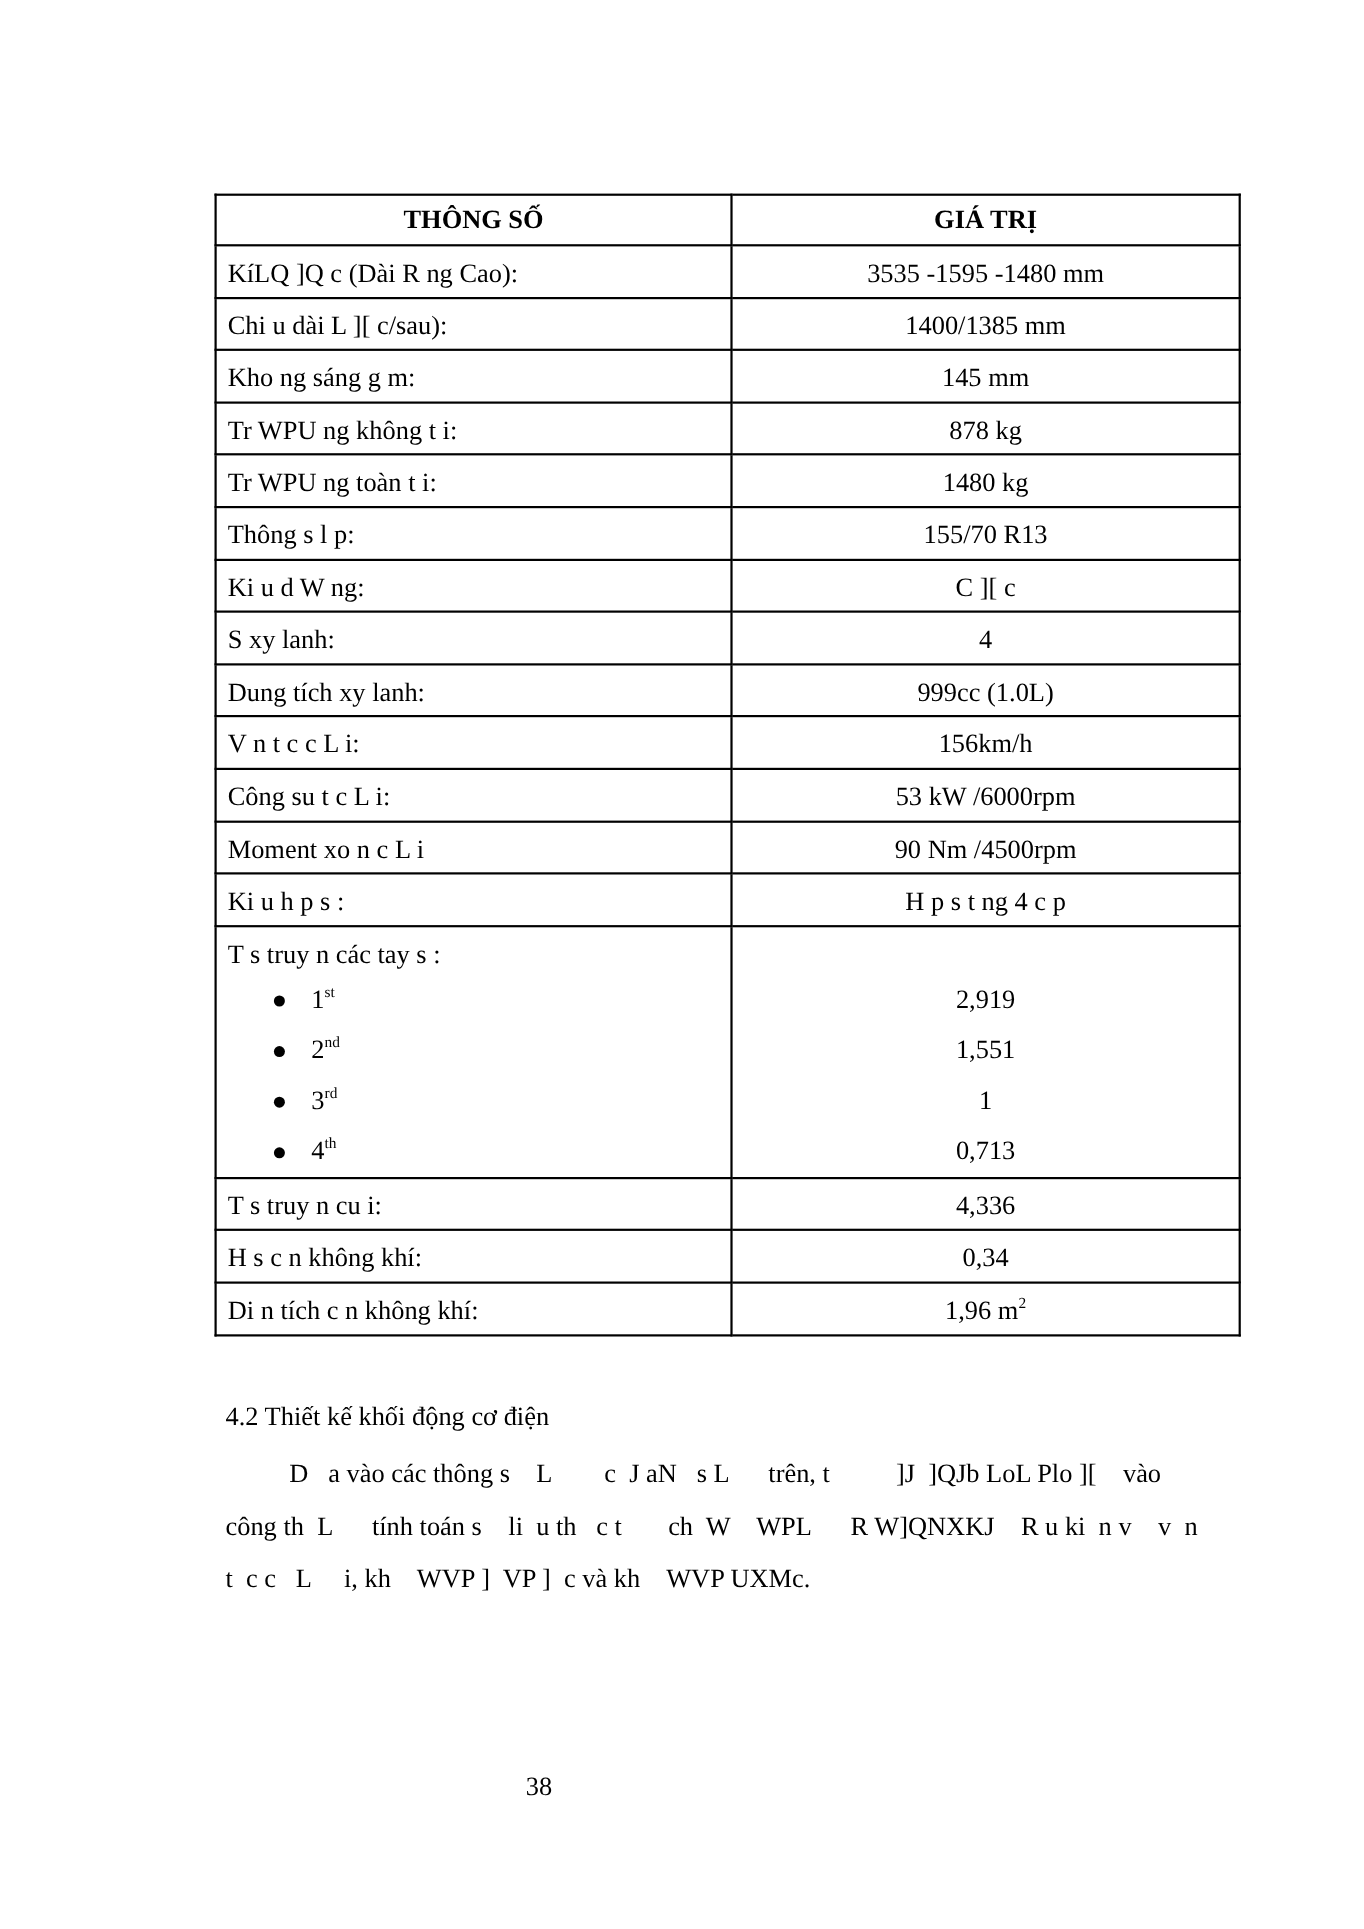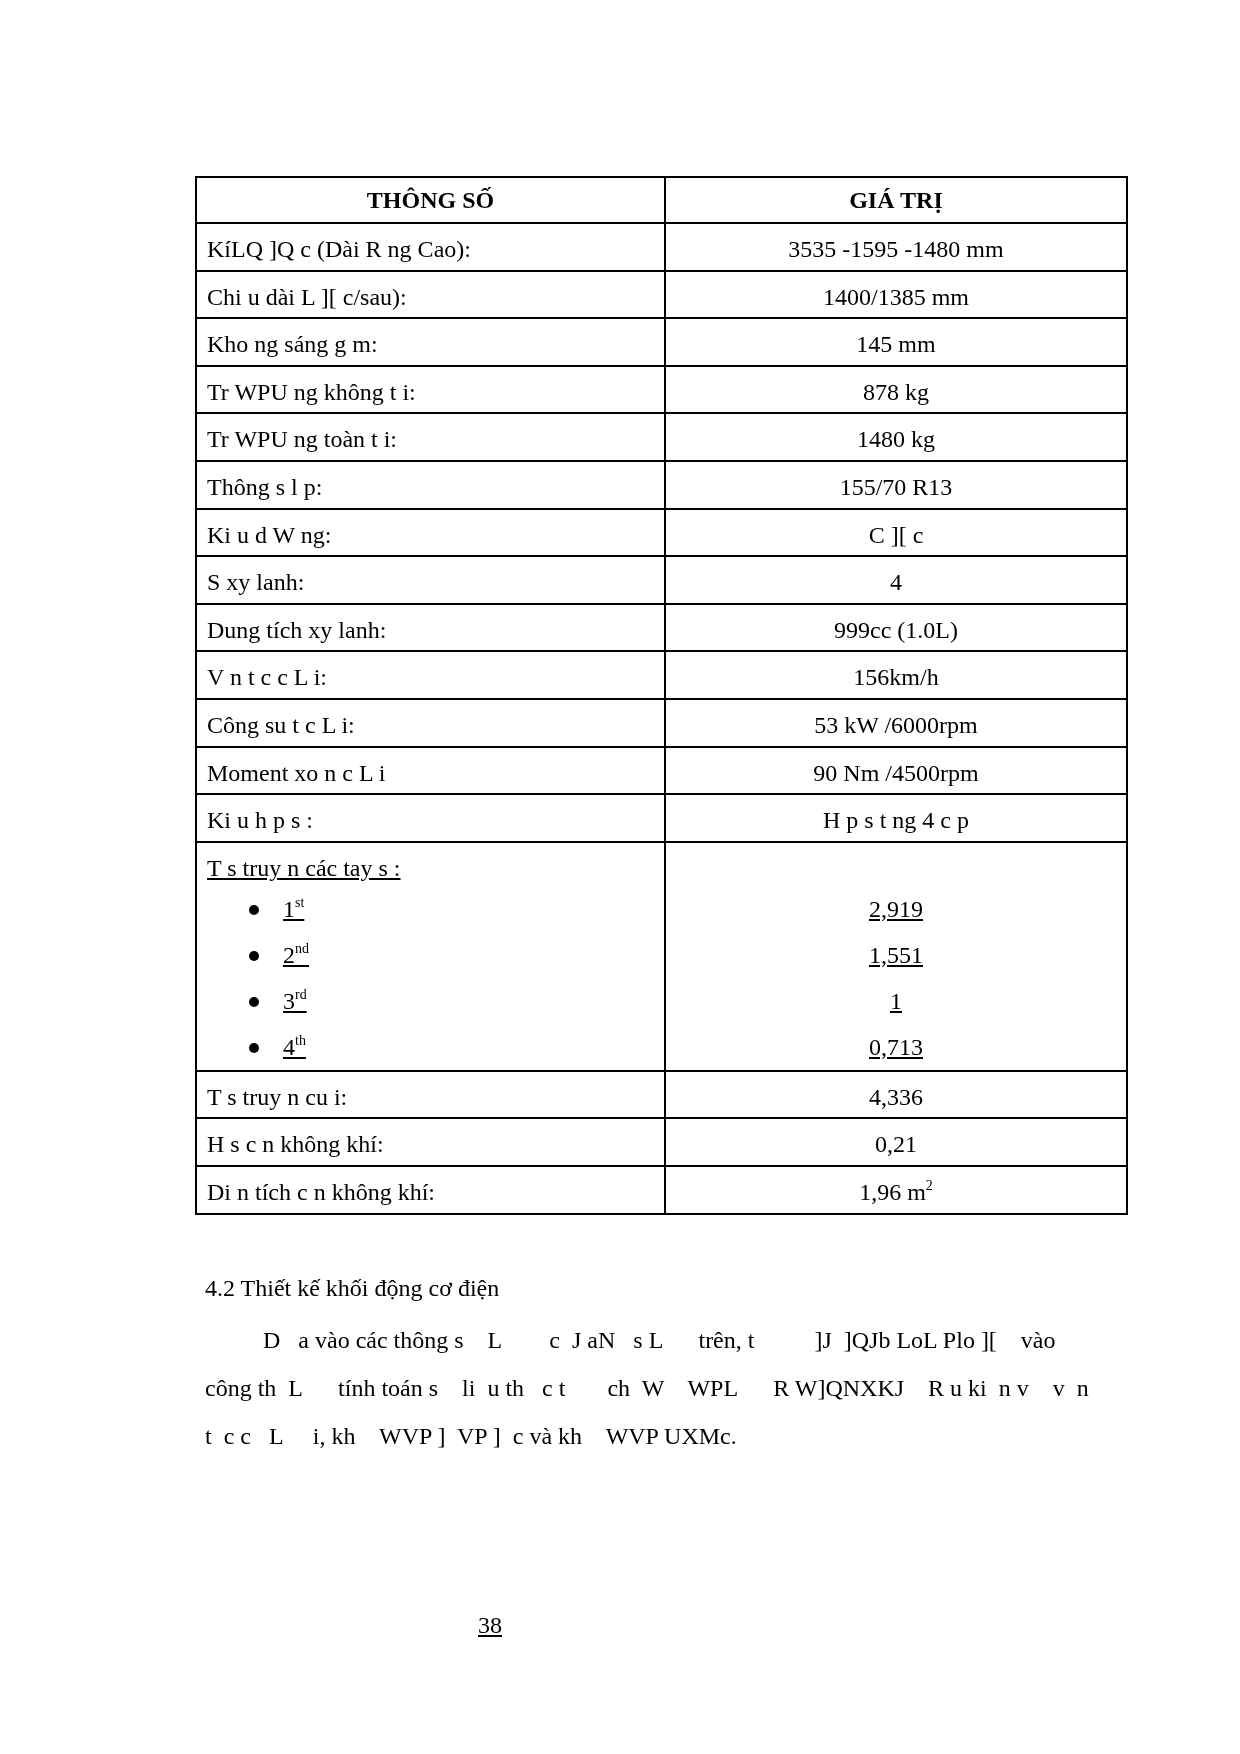--- a/index.html
+++ b/index.html
@@ -42,21 +42,20 @@
   .spec-table td {
     height: 47.6px;
     box-sizing: border-box;
     padding-top: 11px;
   }
   .spec-table td.val {
     text-align: center;
   }
   .multi-row td {
     height: 228px;
-    text-decoration: underline;
   }
   .gear-list {
     list-style: none;
     margin: 0;
     padding: 0;
   }
   .gear-list li {
     height: 46px;
     line-height: 46px;
     position: relative;
@@ -115,21 +114,20 @@
     white-space: pre;
   }
   .para.indent { padding-left: 58px; width: 852px; }
   .page-number {
     position: absolute;
     left: 0;
     width: 980px;
     top: 1612px;
     text-align: center;
     font-size: 24px;
-    text-decoration: underline;
   }
 </style>
 </head>
 <body>
 
 <table class="spec-table">
   <colgroup>
       <col class="c1">
       <col class="c2">
     </colgroup>
@@ -213,21 +211,21 @@
         </ul>
       </td>
     </tr>
 
     <tr>
         <td>T   s    truy  n cu   i:</td>
         <td class="val">4,336</td>
       </tr>
     <tr>
         <td>H    s    c   n không khí:</td>
-        <td class="val">0,21</td>
+        <td class="val">0,34</td>
       </tr>
     <tr>
         <td>Di  n tích c   n không khí:</td>
         <td class="val"><span>1,96 m</span><sup class="m2">2</sup></td>
       </tr>
   </tbody>
 </table>
 
 <h2 class="section-heading">4.2 Thiết kế khối động cơ điện</h2>
 

